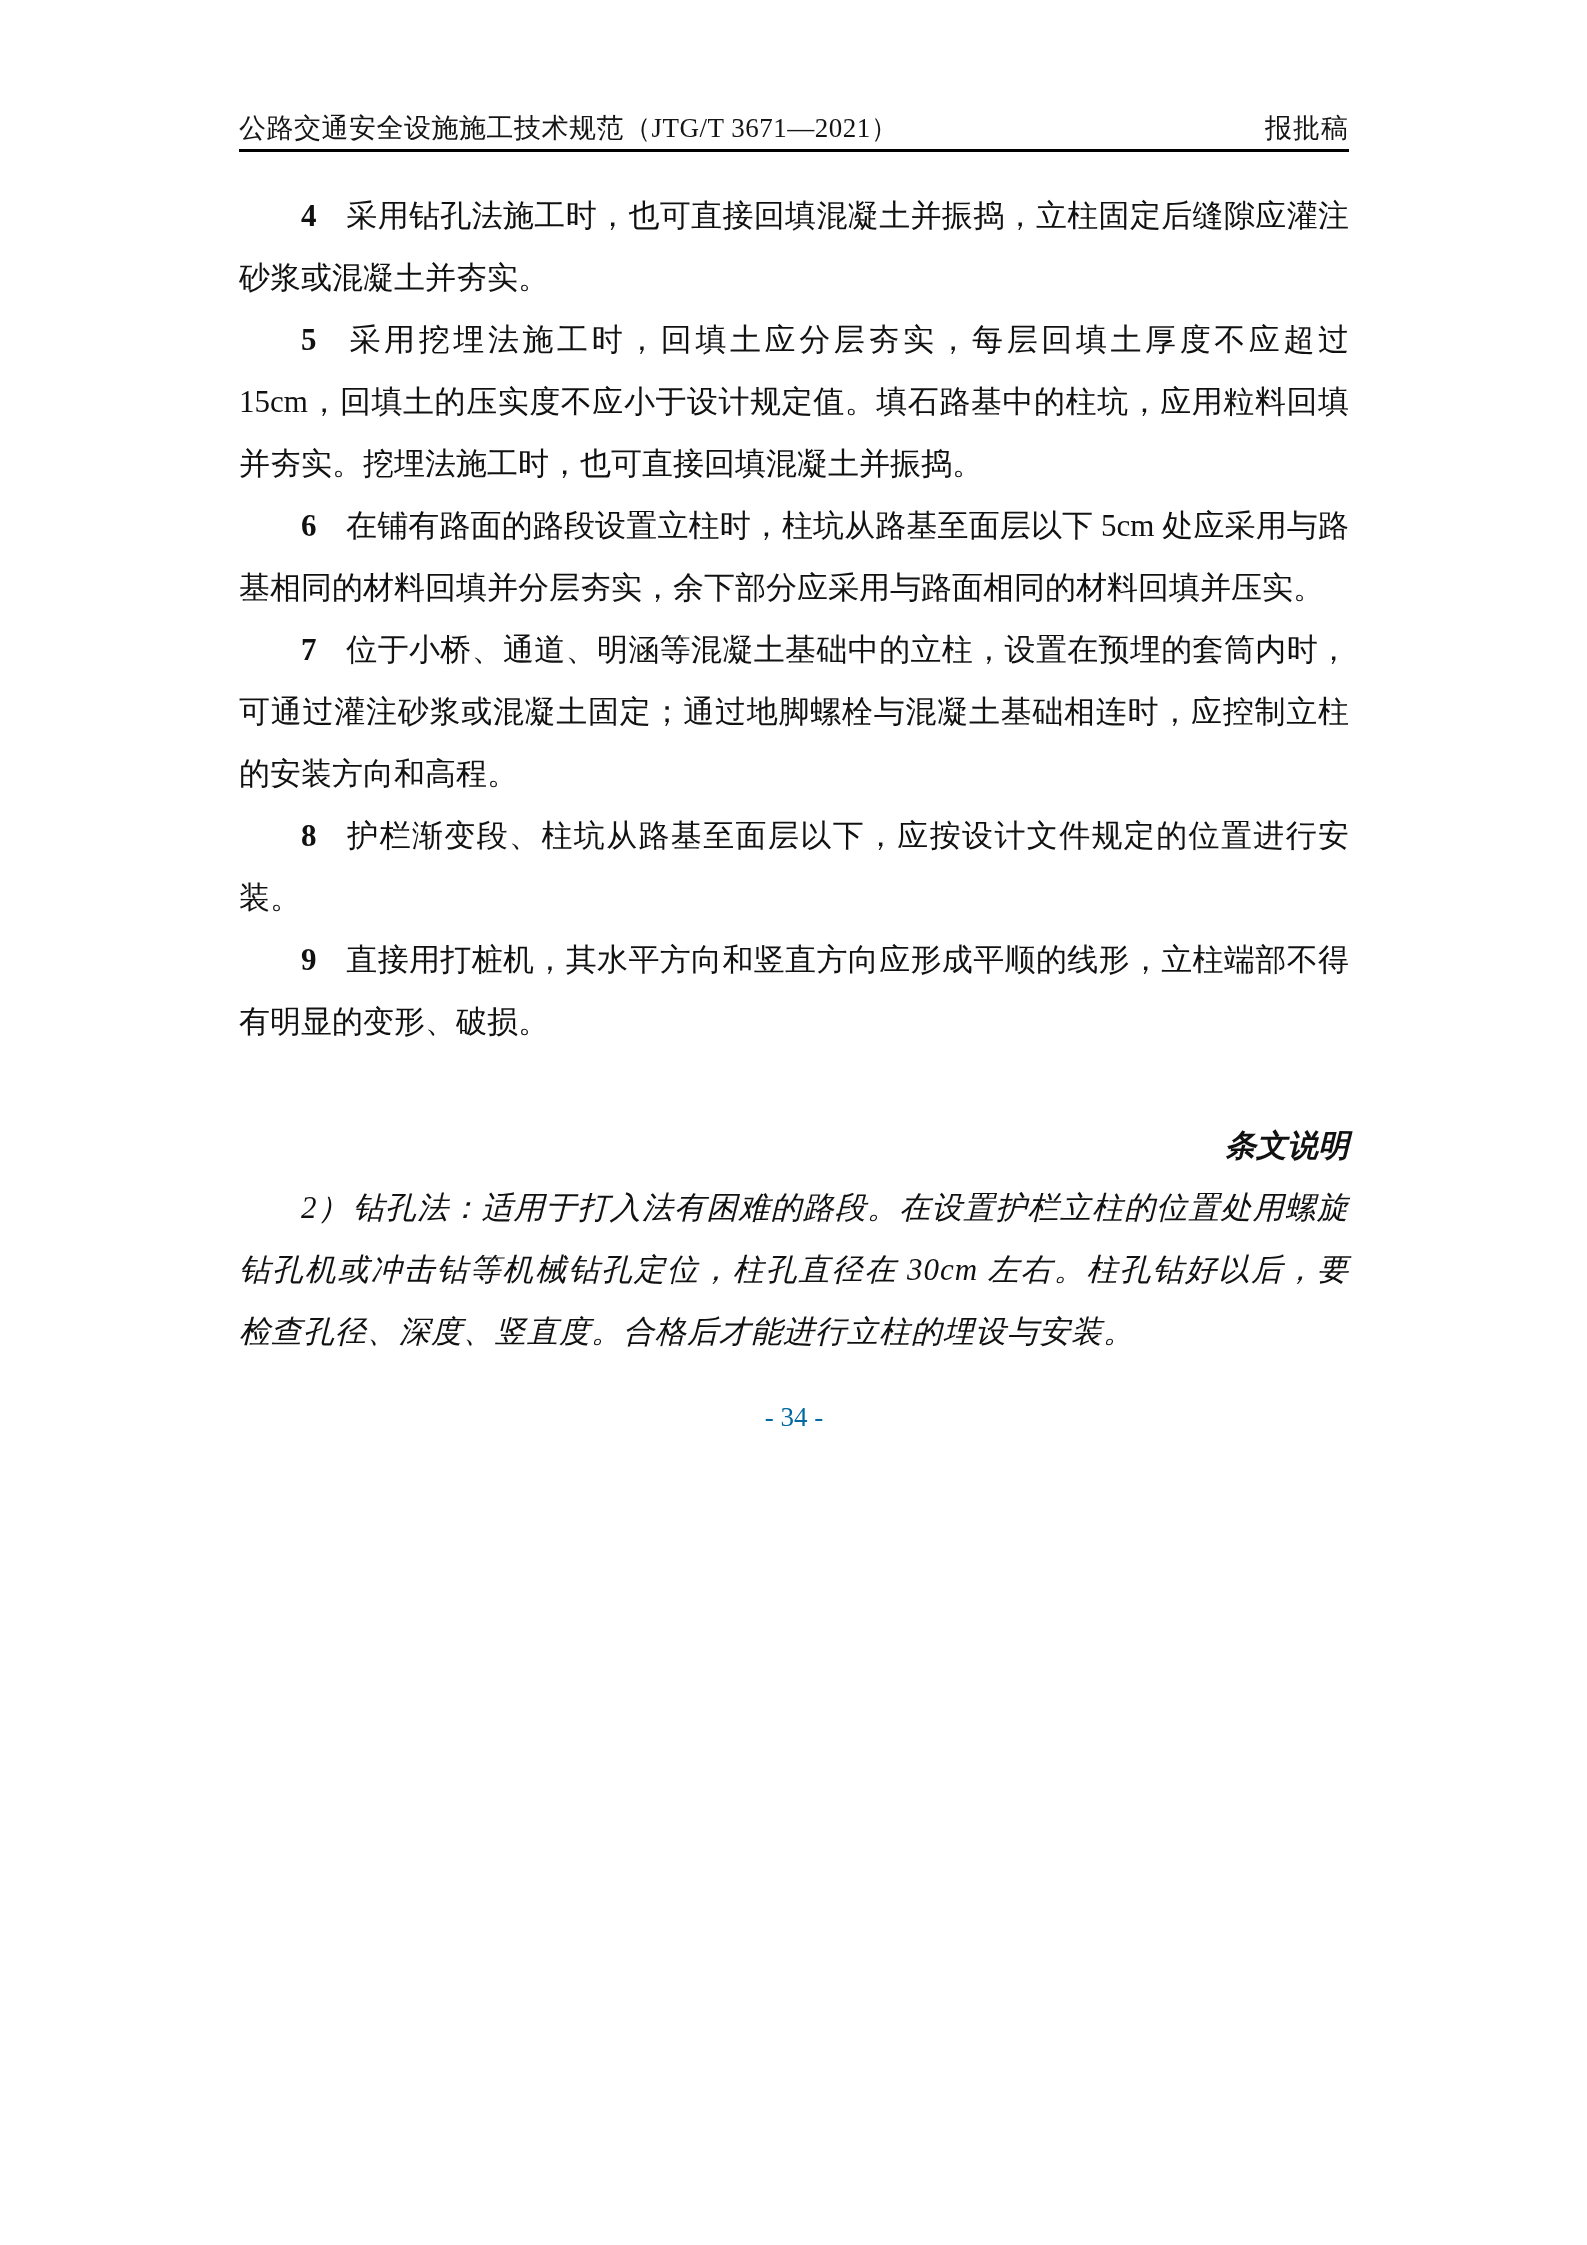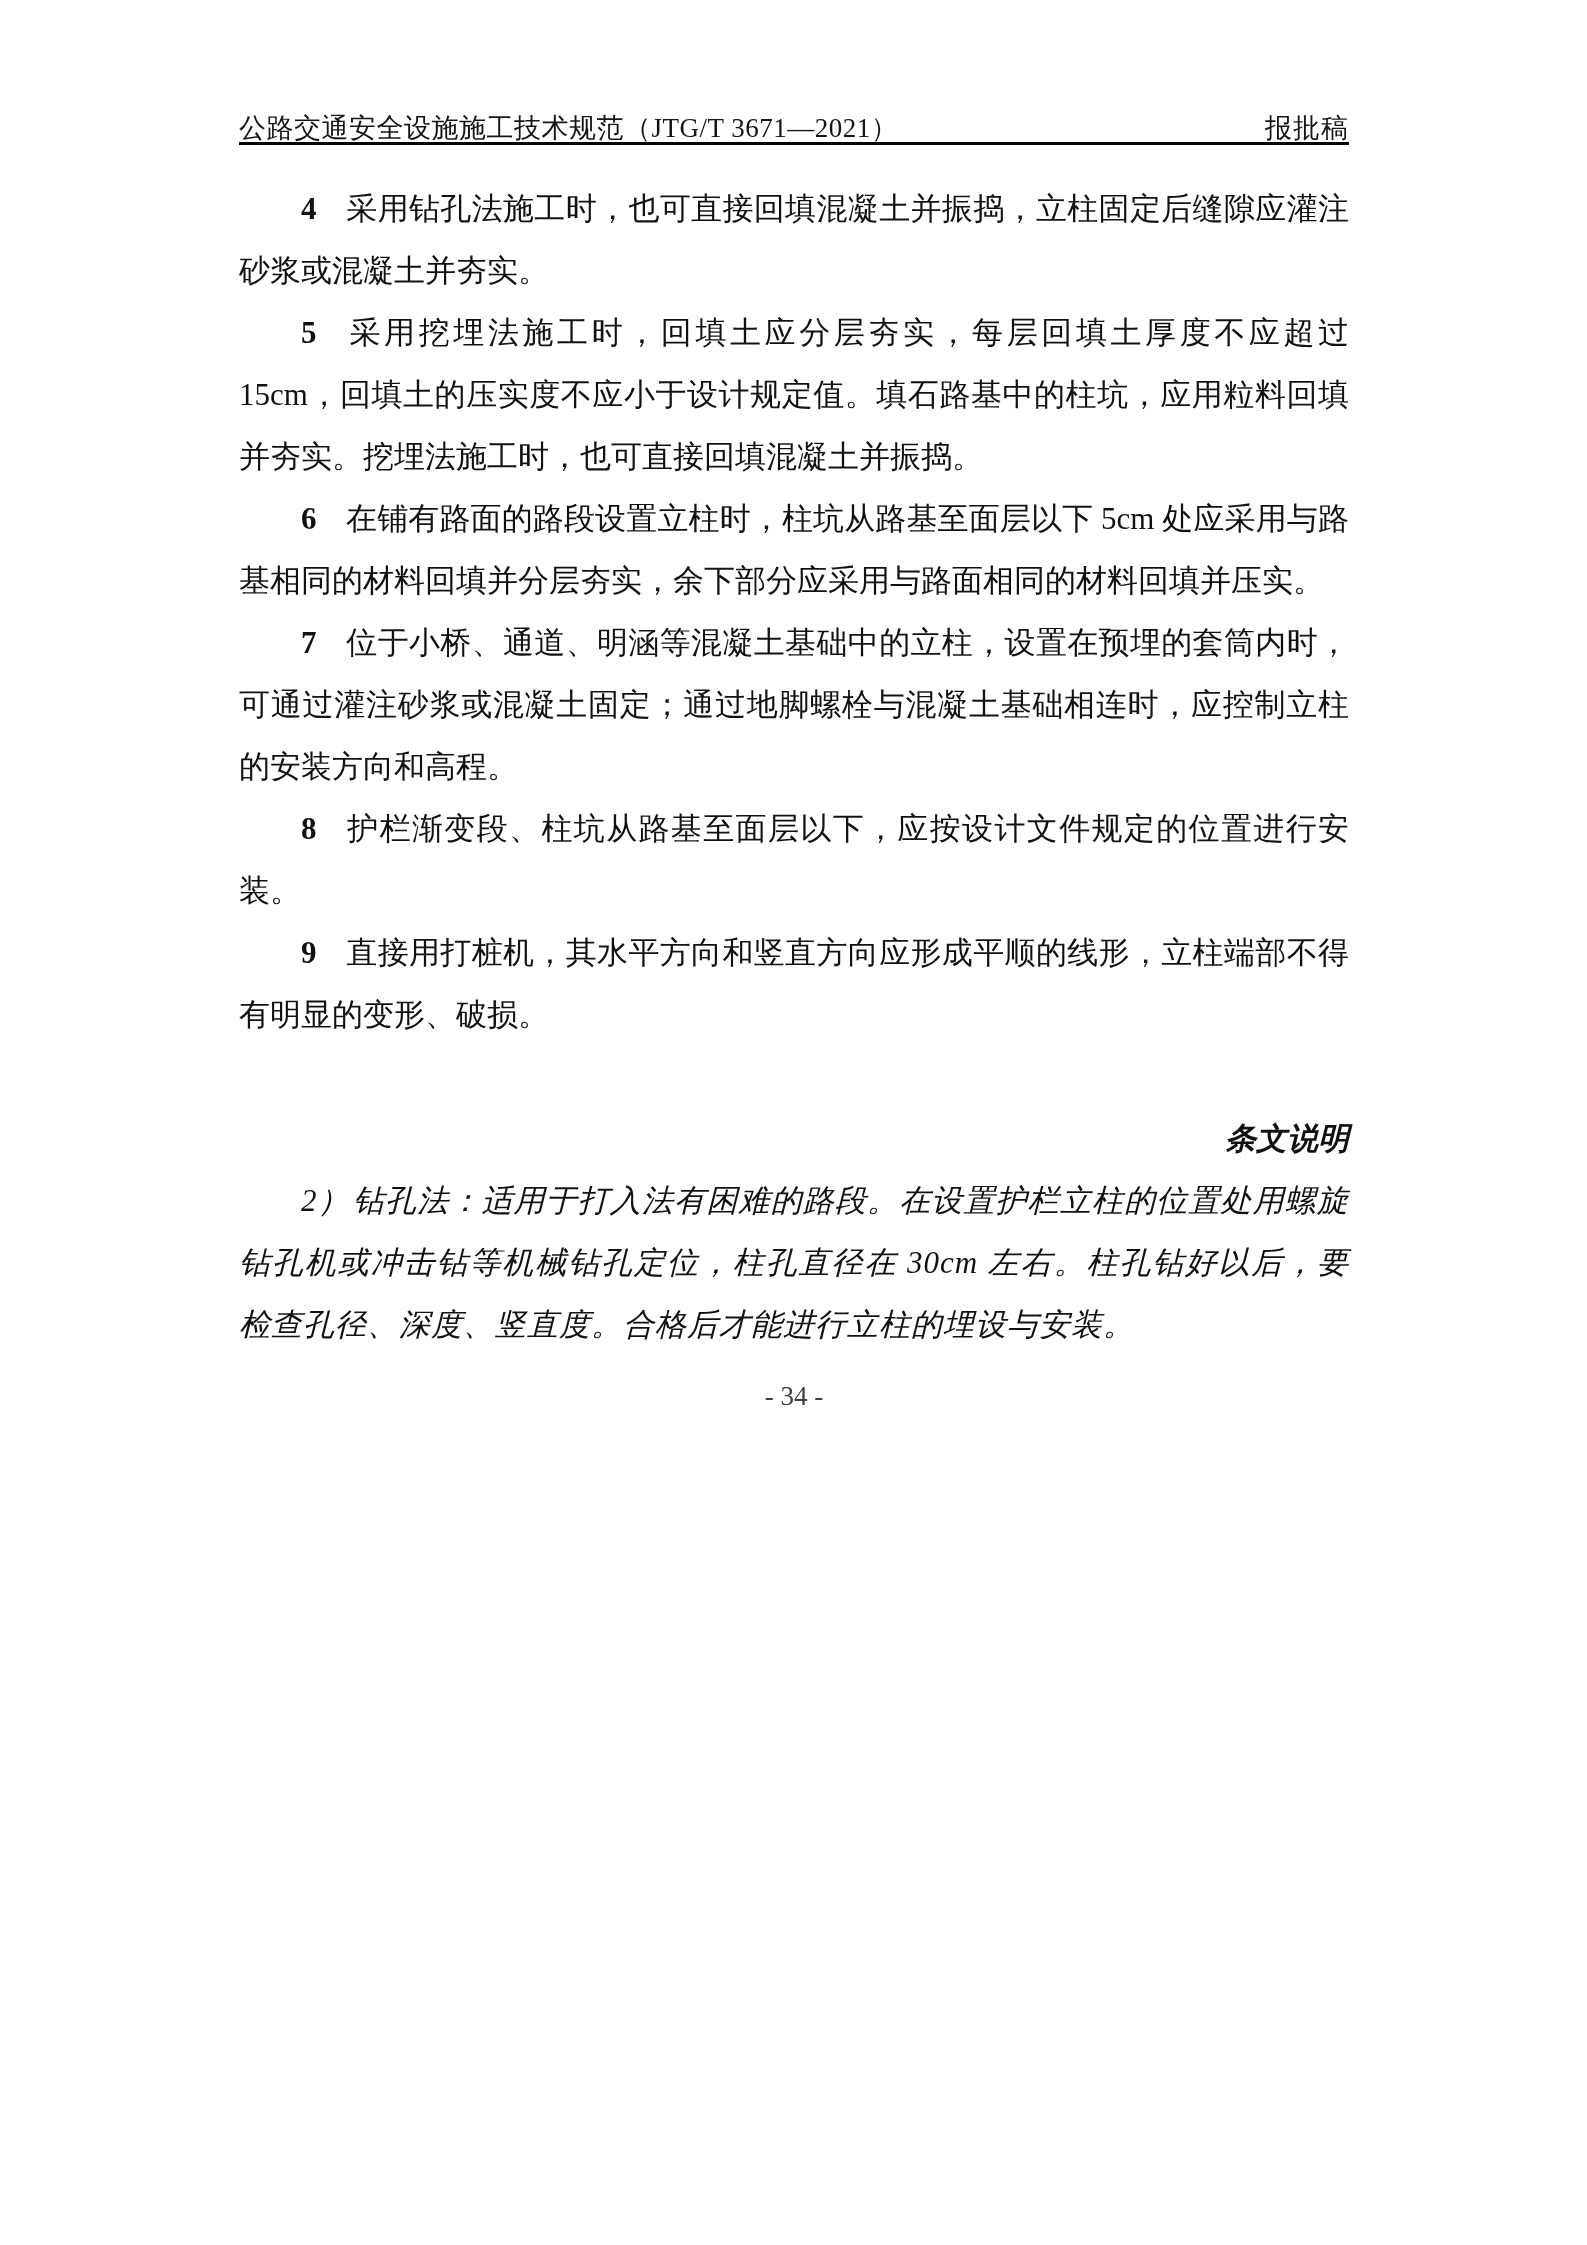--- a/index.html
+++ b/index.html
@@ -16,20 +16,21 @@
   .content {
     width: 1110px;
     margin-left: 239px;
   }
   
   .header {
     display: flex;
     justify-content: space-between;
     align-items: flex-end;
     padding-top: 115px;
+    padding-bottom: 7px;
     border-bottom: 3px solid #000000;
     font-size: 27px;
     line-height: 27px;
     color: #151515;
   }
   .header-left { letter-spacing: 0.5px; }
   .header-right { letter-spacing: 1px; }
   
   .body {
     padding-top: 33px;
@@ -57,25 +58,25 @@
     font-style: italic;
     letter-spacing: 1px;
   }
   .cs-num-strong {
     font-weight: 700;
     margin-right: 0.9em;
   }
   .cs-item-num { margin-right: 0.1em; }
   
   .footer {
-    margin-top: 24px;
+    margin-top: 38px;
     text-align: center;
     font-size: 27px;
     line-height: 32px;
-    color: #404040;
+    color: #0369a1;
   }
 </style>
 </head>
 <body>
 
 <div class="page">
   <div class="content">
 
     <header class="header">
       <span class="header-left">公路交通安全设施施工技术规范（JTG/T 3671—2021）</span>

